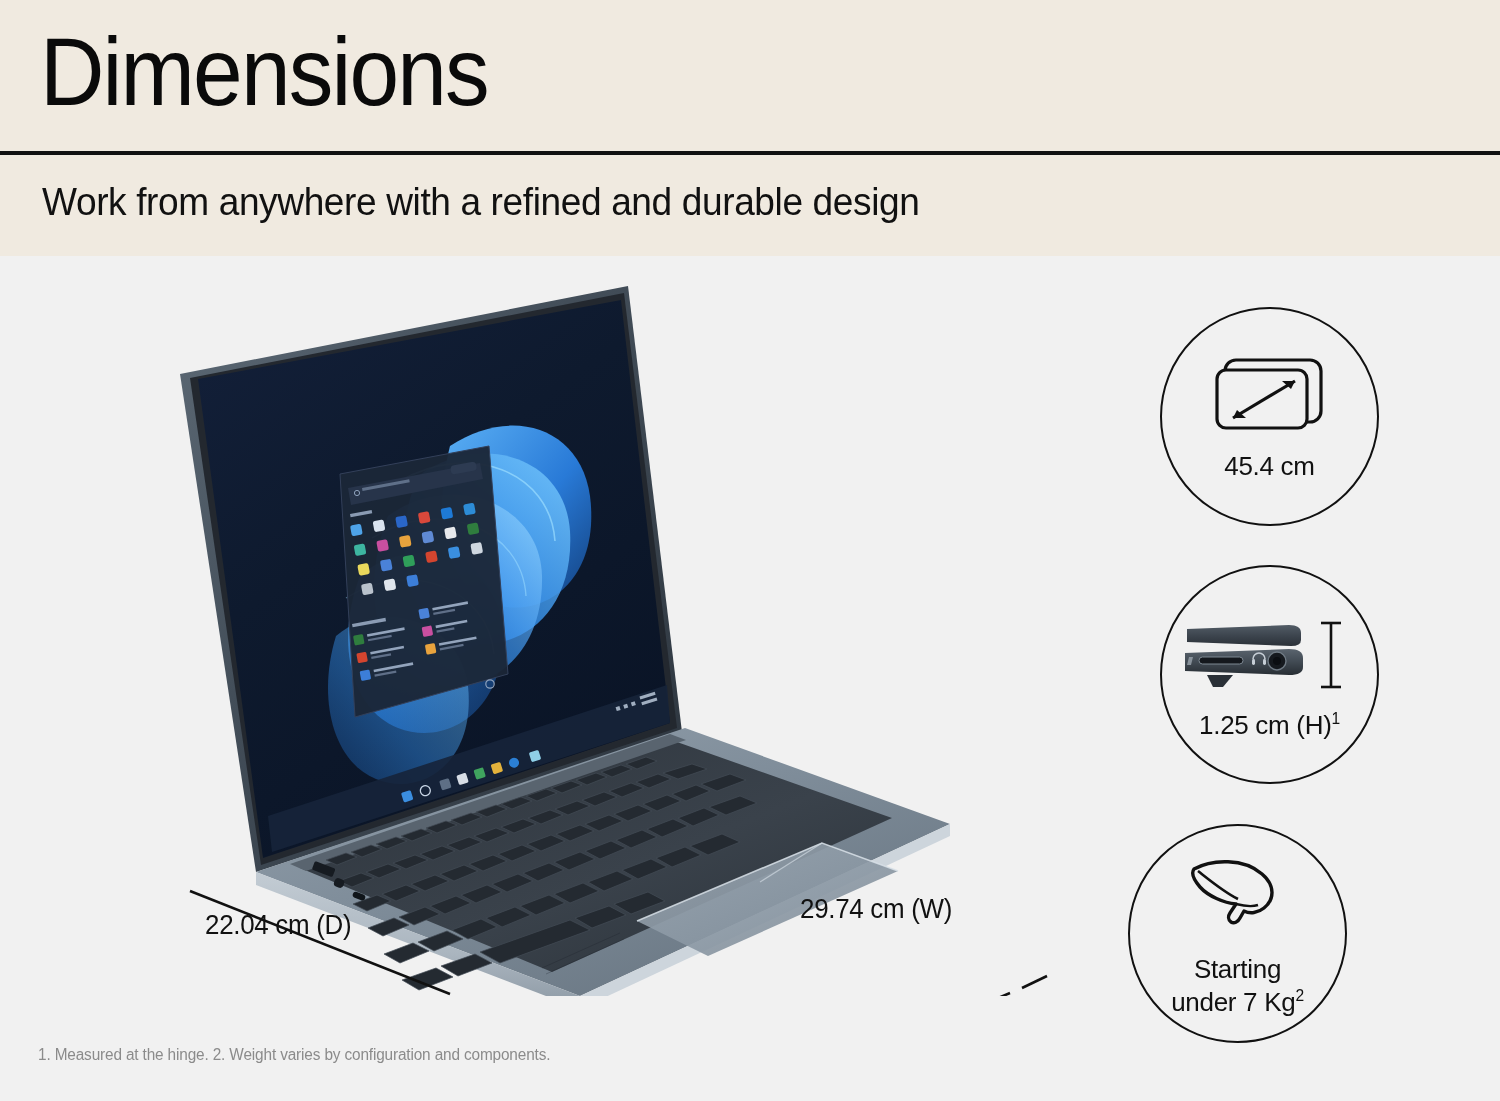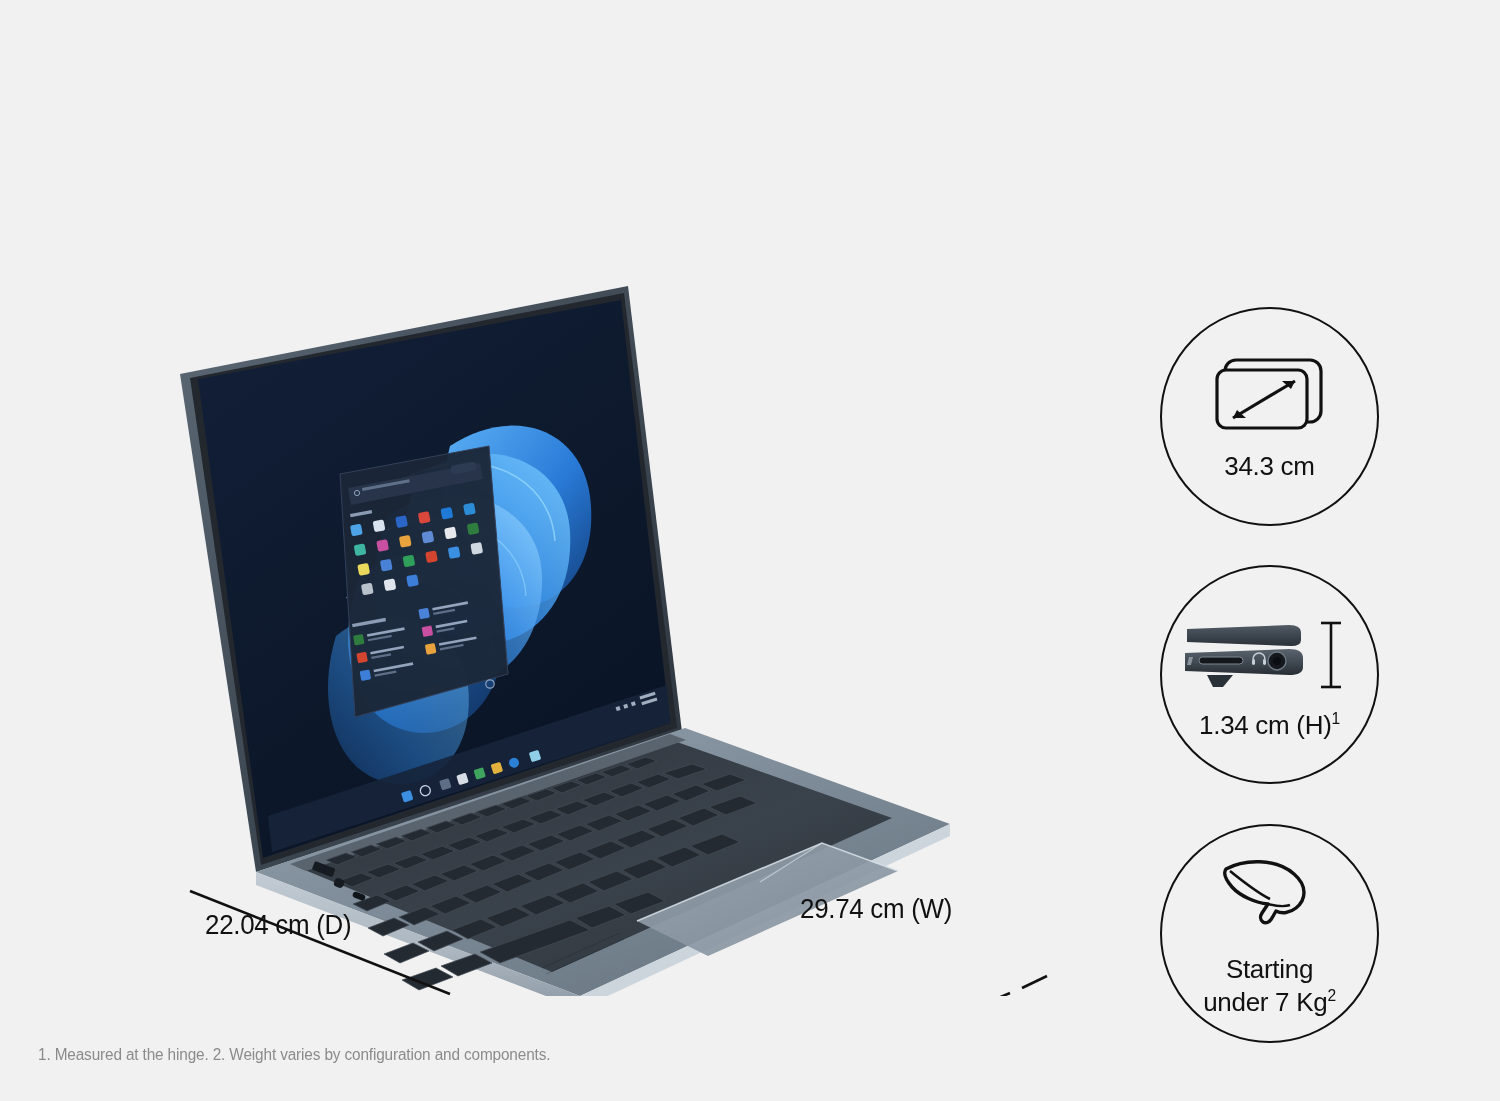--- a/index.html
+++ b/index.html
@@ -92,21 +92,21 @@
     border: 2px solid #111;
     border-radius: 50%;
     background: transparent;
     display: flex;
     flex-direction: column;
     align-items: center;
     justify-content: center;
   }
   .badge-1 { left: 1160px; top: 51px; }
   .badge-2 { left: 1160px; top: 309px; }
-  .badge-3 { left: 1160px; top: 568px; gap: 14px; }
+  .badge-3 { left: 1128px; top: 568px; gap: 14px; }
 
   .badge-icon {
     display: flex; align-items: center; justify-content: center;
     height: 92px;
     margin-bottom: 8px;
   }
   .badge-2 .badge-icon { height: 96px; margin-bottom: 6px; }
   .badge-3 .badge-icon { height: 86px; margin-bottom: 4px; }
 
   .badge-label {
@@ -117,20 +117,25 @@
     letter-spacing: -0.3px;
     white-space: nowrap;
   }
   .badge-label sup { font-size: 0.6em; vertical-align: super; }
 </style>
 </head>
 <body>
 
 <div id="page">
 
+  <div class="header">
+    <div class="header-title">Dimensions</div>
+    <div class="header-rule"></div>
+    <div class="header-sub">Work from anywhere with a refined and durable design</div>
+  </div>
 
   <div class="stage">
 
     <div class="laptop-wrap">
       <svg width="900" height="720" viewBox="0 0 900 720" xmlns="http://www.w3.org/2000/svg">
         <defs>
 
           <linearGradient id="bloomA" x1="0" y1="0" x2="1" y2="1">
             <stop offset="0%" stop-color="#5fb8ff"></stop>
             <stop offset="55%" stop-color="#2a7fe0"></stop>
@@ -432,21 +437,21 @@
       <div class="badge-icon">
         <svg width="118" height="84" viewBox="0 0 118 84" xmlns="http://www.w3.org/2000/svg">
           <rect x="14" y="6" width="96" height="62" rx="11" ry="11" fill="none" stroke="#111" stroke-width="3.2"></rect>
           <rect x="6" y="16" width="90" height="58" rx="9" ry="9" fill="#f1f1f1" stroke="#111" stroke-width="3.2"></rect>
           <line x1="22" y1="64" x2="84" y2="27" stroke="#111" stroke-width="3.2"></line>
           <polygon points="84,27 71,27 80,35" fill="#111"></polygon>
           <polygon points="22,64 35,64 26,56" fill="#111"></polygon>
         </svg>
       </div>
       <div class="badge-label">
-        <span>34.3 cm</span>
+        <span>45.4 cm</span>
       </div>
     </div>
 
     <div class="badge badge-2">
       <div class="badge-icon">
         <svg width="170" height="92" viewBox="0 0 170 92" xmlns="http://www.w3.org/2000/svg">
           <defs>
             <linearGradient id="sideLid" x1="0" y1="0" x2="0" y2="1">
               <stop offset="0%" stop-color="#525c66"></stop>
               <stop offset="55%" stop-color="#3b434c"></stop>
@@ -477,21 +482,21 @@
           <path d="M4,48 l4,0 l-2,8 l-4,0 z" fill="#9aa4ad" opacity="0.8"></path>
 
           <g stroke="#111" stroke-width="2.6">
             <line x1="146" y1="14" x2="146" y2="78"></line>
             <line x1="136" y1="14" x2="156" y2="14"></line>
             <line x1="136" y1="78" x2="156" y2="78"></line>
           </g>
         </svg>
       </div>
       <div class="badge-label">
-        <span>1.34 cm (H)</span><sup>1</sup>
+        <span>1.25 cm (H)</span><sup>1</sup>
       </div>
     </div>
 
     <div class="badge badge-3">
       <div class="badge-icon">
         <svg width="120" height="80" viewBox="0 0 120 80" xmlns="http://www.w3.org/2000/svg">
           <path d="M16,17 C34,7 66,6 84,22 C98,34 96,48 86,56
                    C80,61 72,62 66,59 L62,66 C60,70 56,72 53,70
                    C50,68 50,64 52,61 L58,52
                    C46,51 30,44 22,35 C16,28 13,21 16,17 Z" fill="none" stroke="#111" stroke-width="3.4" stroke-linejoin="round"></path>

